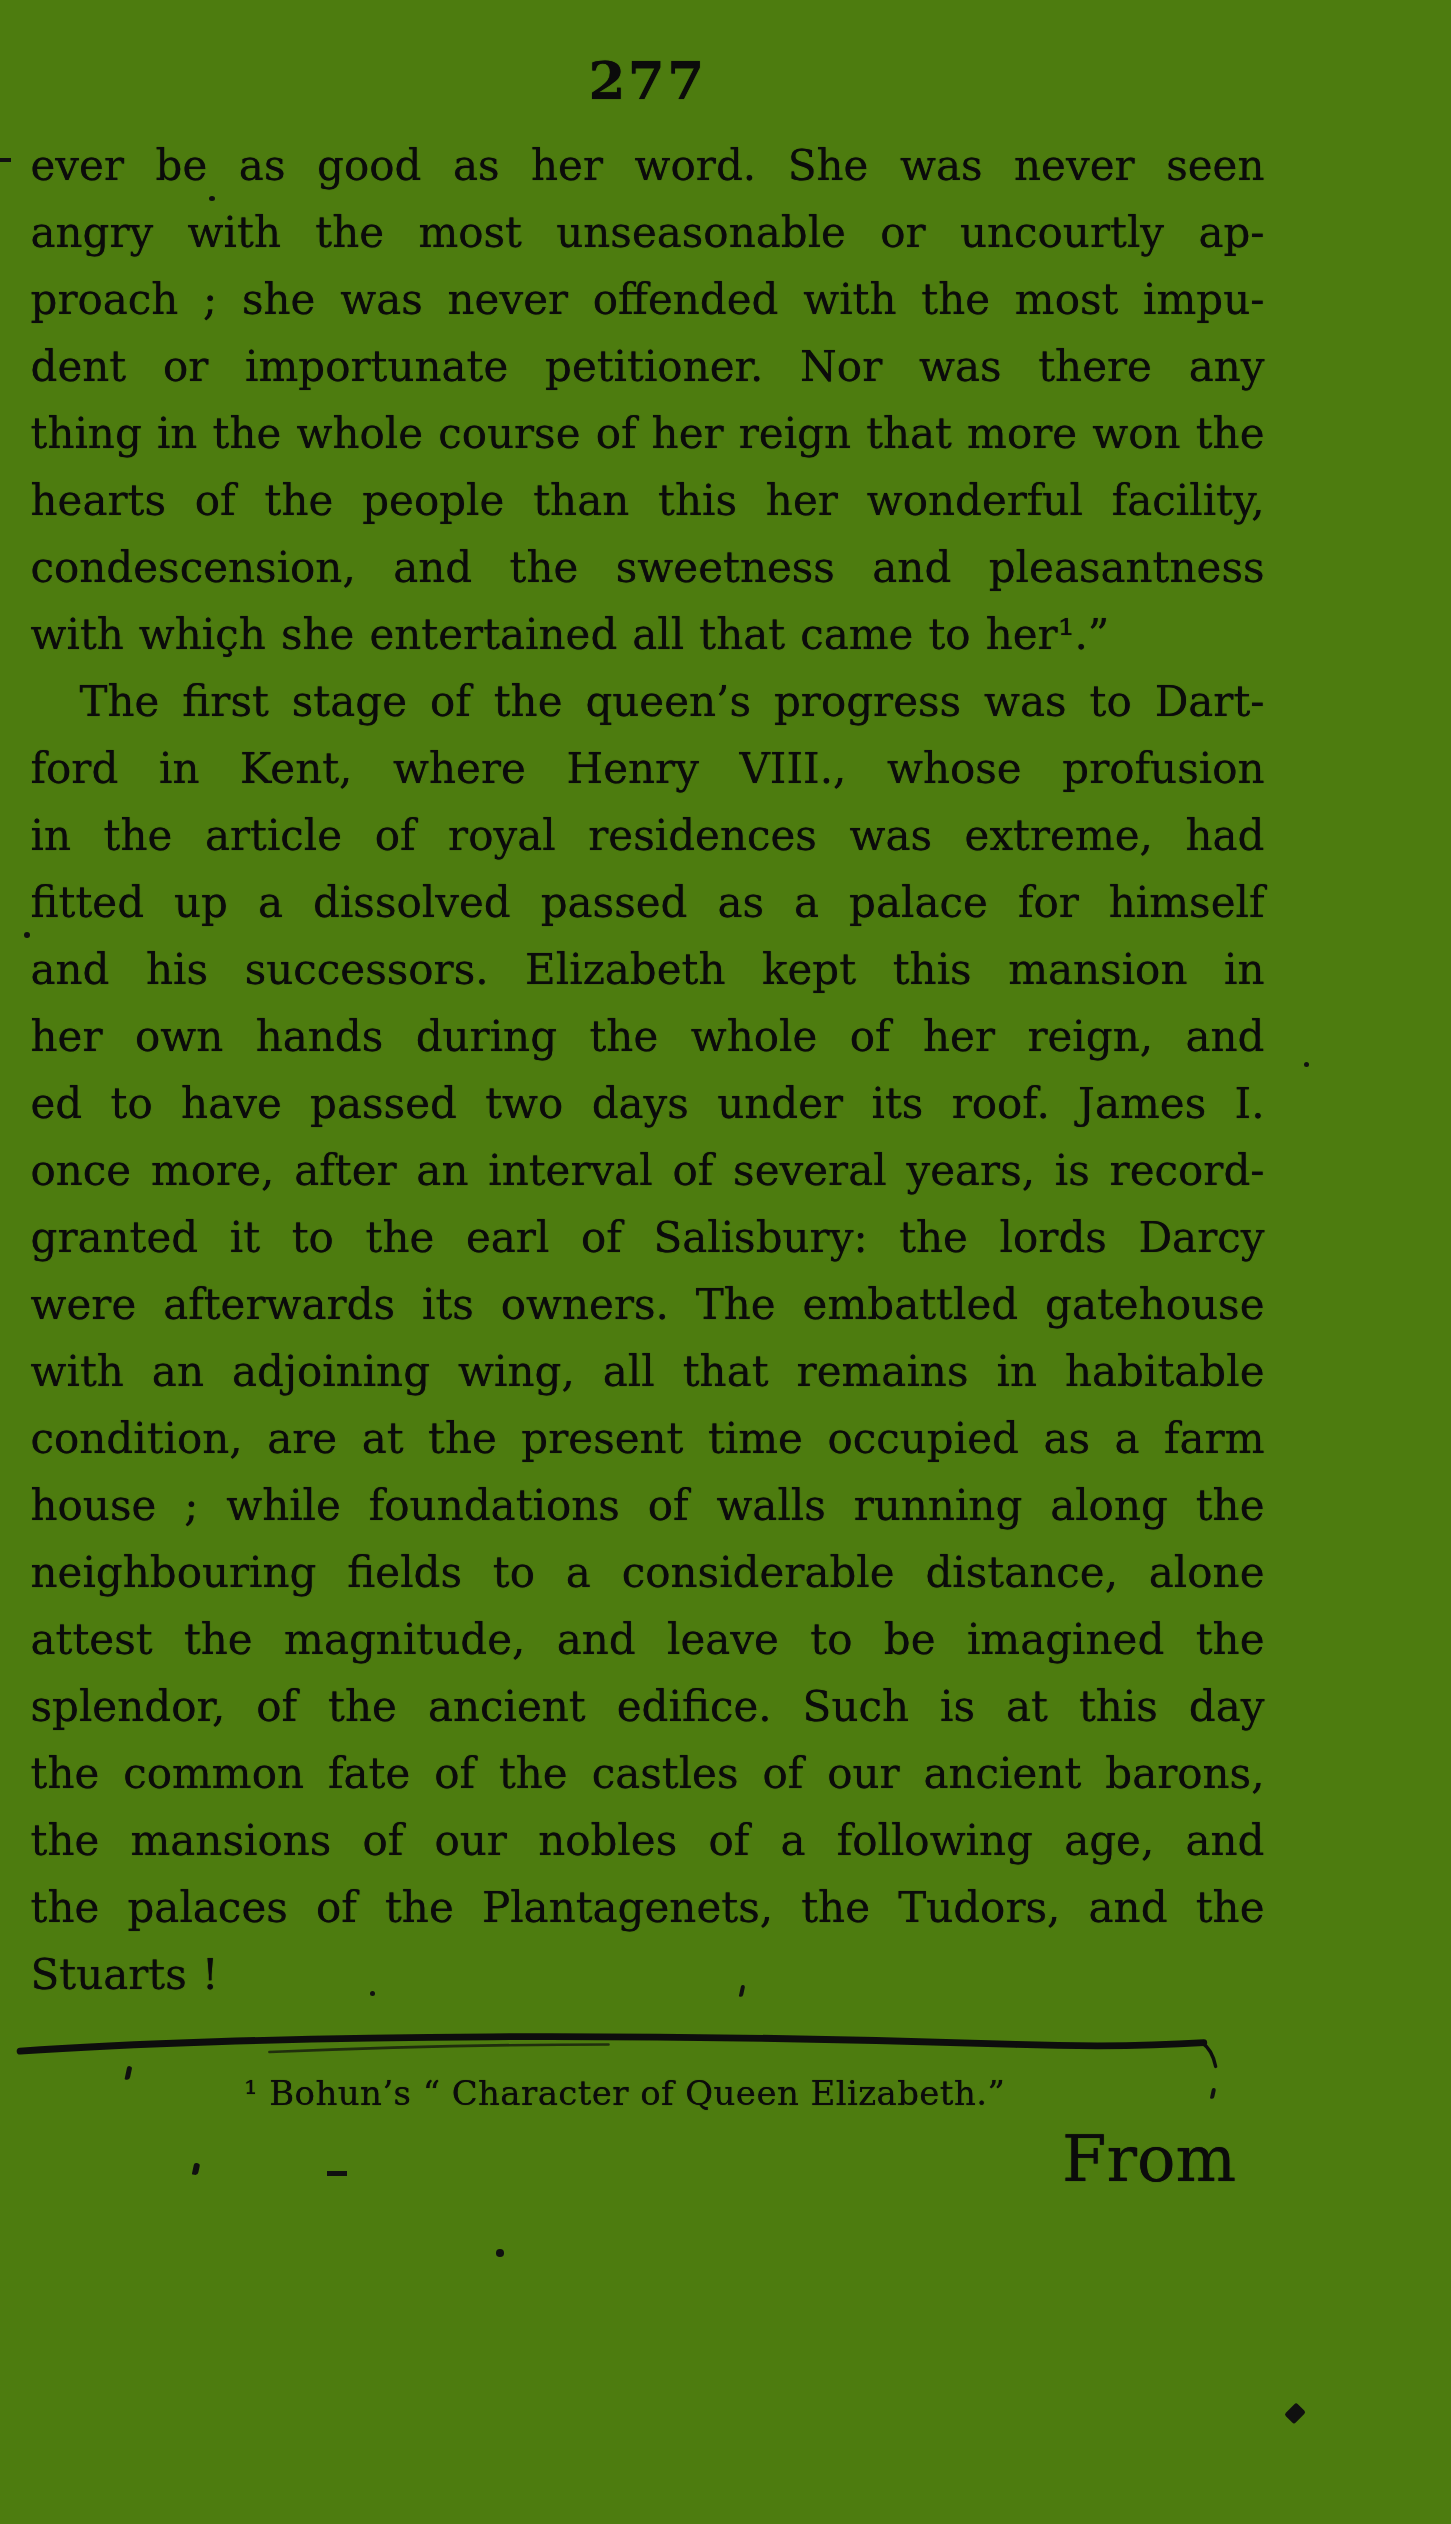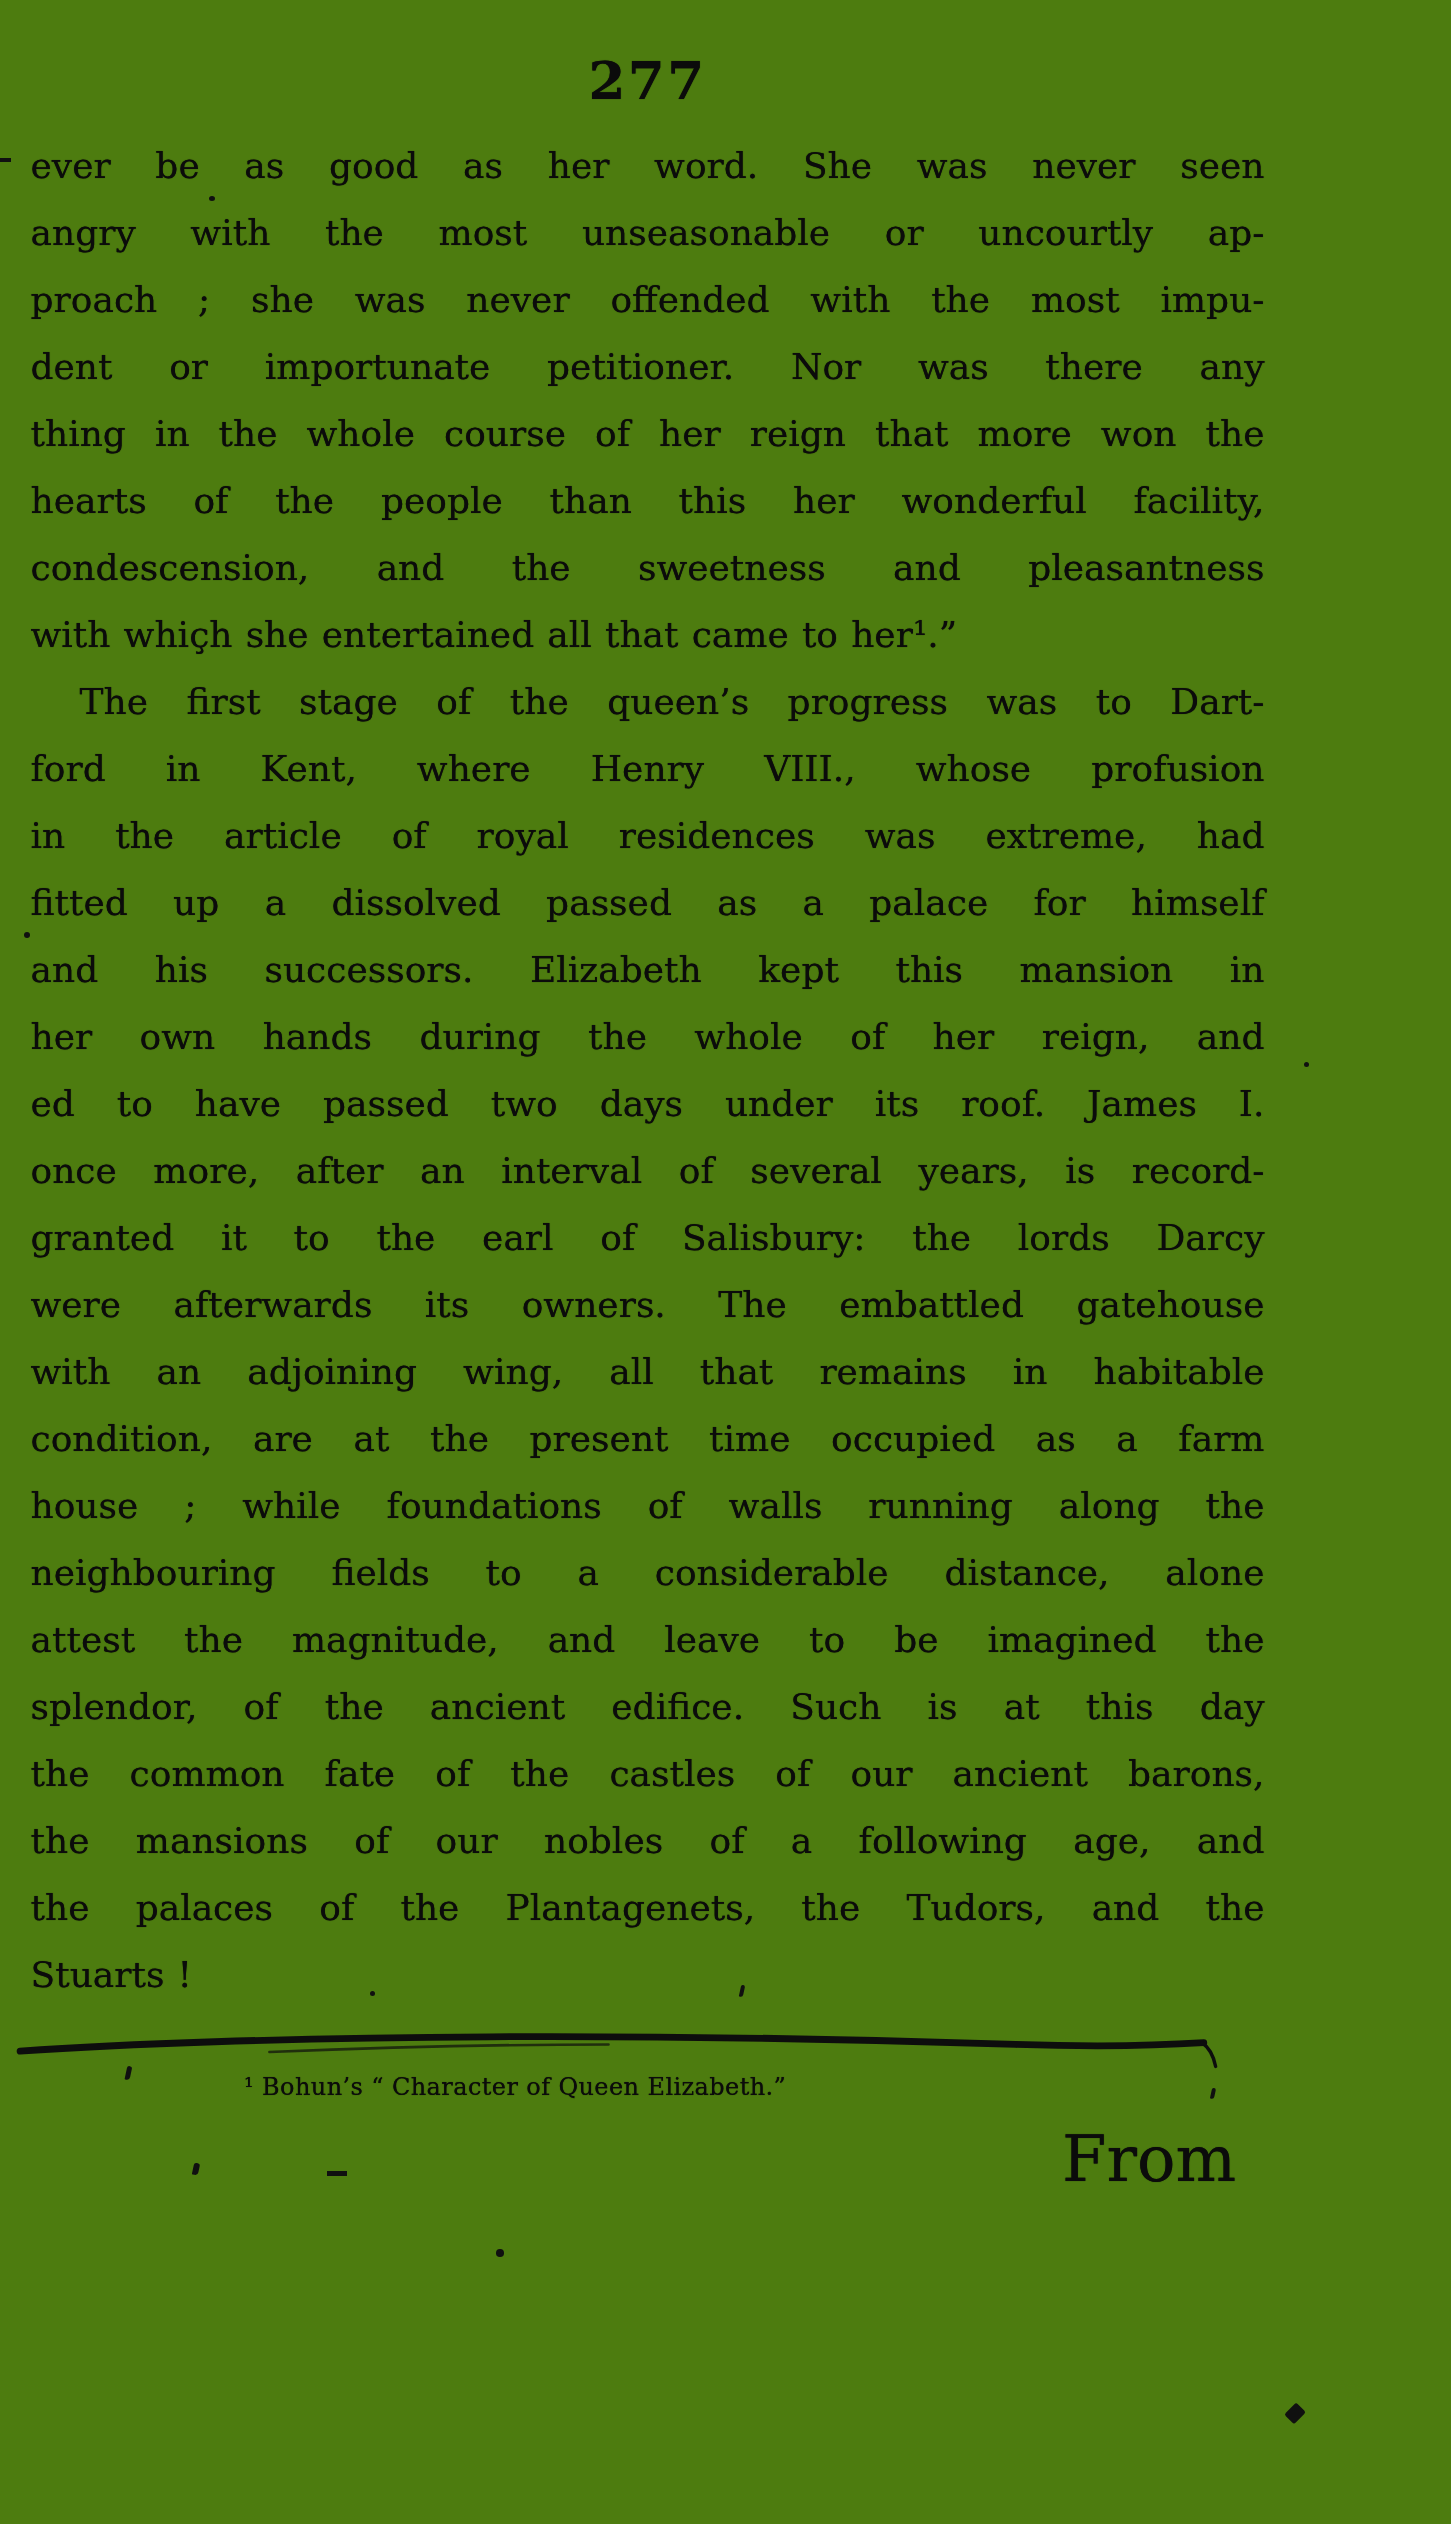--- a/index.html
+++ b/index.html
@@ -27,21 +27,21 @@
     letter-spacing: 2.5px;
     text-shadow: 0 0 0.8px rgba(0,0,0,0.85);
   }
   .text-block {
     position: absolute;
     top: 132px;
     left: 30.5px;
     width: 1234px;
   }
   .line {
-    font-size: 36px;
+    font-size: 42px;
     line-height: 67px;
     height: 67px;
     text-align: justify;
     text-align-last: justify;
     word-spacing: 1.7px;
     text-shadow: 0 0 0.8px rgba(0,0,0,0.8);
     white-space: normal;
   }
   .line.para-end {
     text-align-last: left;
@@ -51,21 +51,21 @@
   }
   .footnote-rule {
     position: absolute;
     left: 15.3px;
     top: 2024px;
   }
   .footnote {
     position: absolute;
     left: 244px;
     top: 2073px;
-    font-size: 24px;
+    font-size: 34px;
     letter-spacing: 0.4px;
     text-shadow: 0 0 0.8px rgba(0,0,0,0.8);
   }
   .catchword {
     position: absolute;
     left: 1062px;
     top: 2122px;
     font-size: 64px;
     text-shadow: 0 0 0.8px rgba(0,0,0,0.85);
   }

